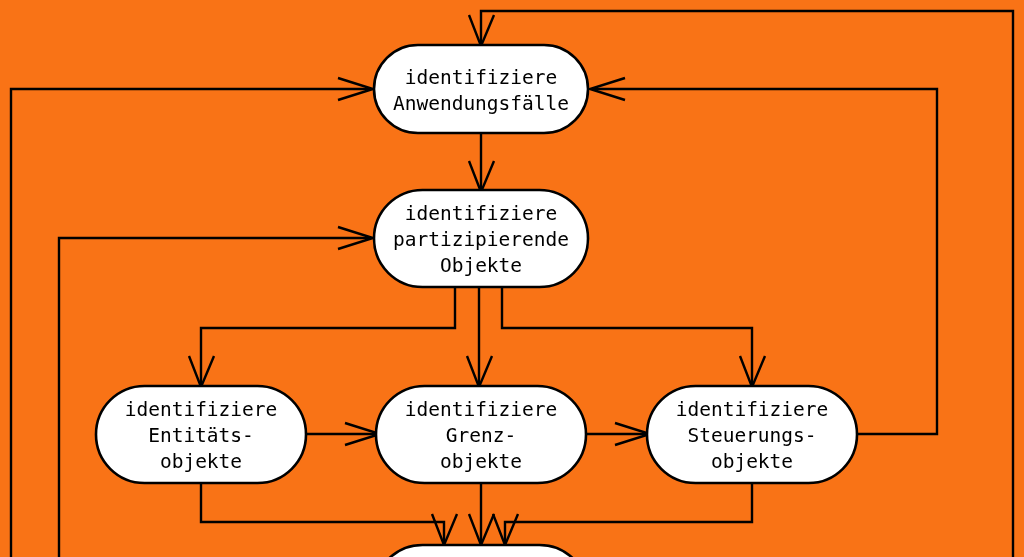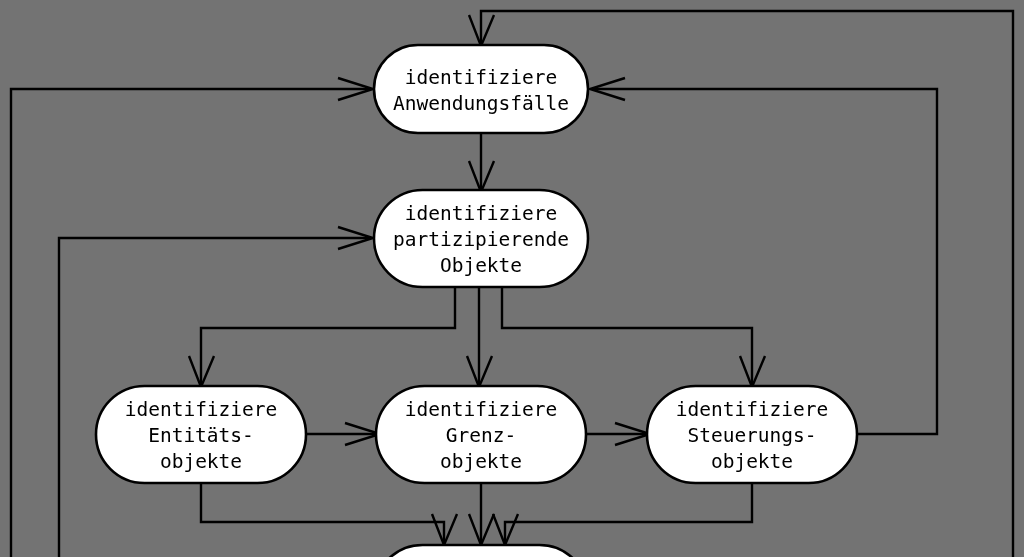--- a/index.html
+++ b/index.html
@@ -7,21 +7,21 @@
     padding: 0;
     background: #ffffff;
   }
   body {
     font-family: "DejaVu Sans Mono", "Liberation Mono", monospace;
   }
   #diagram-root {
     position: relative;
     width: 1024px;
     height: 557px;
-    background: #737373;
+    background: #f97316;
     overflow: hidden;
   }
   svg.flow {
     display: block;
     width: 1024px;
     height: 557px;
   }
   .node-shape {
     fill: #ffffff;
     stroke: #000000;

